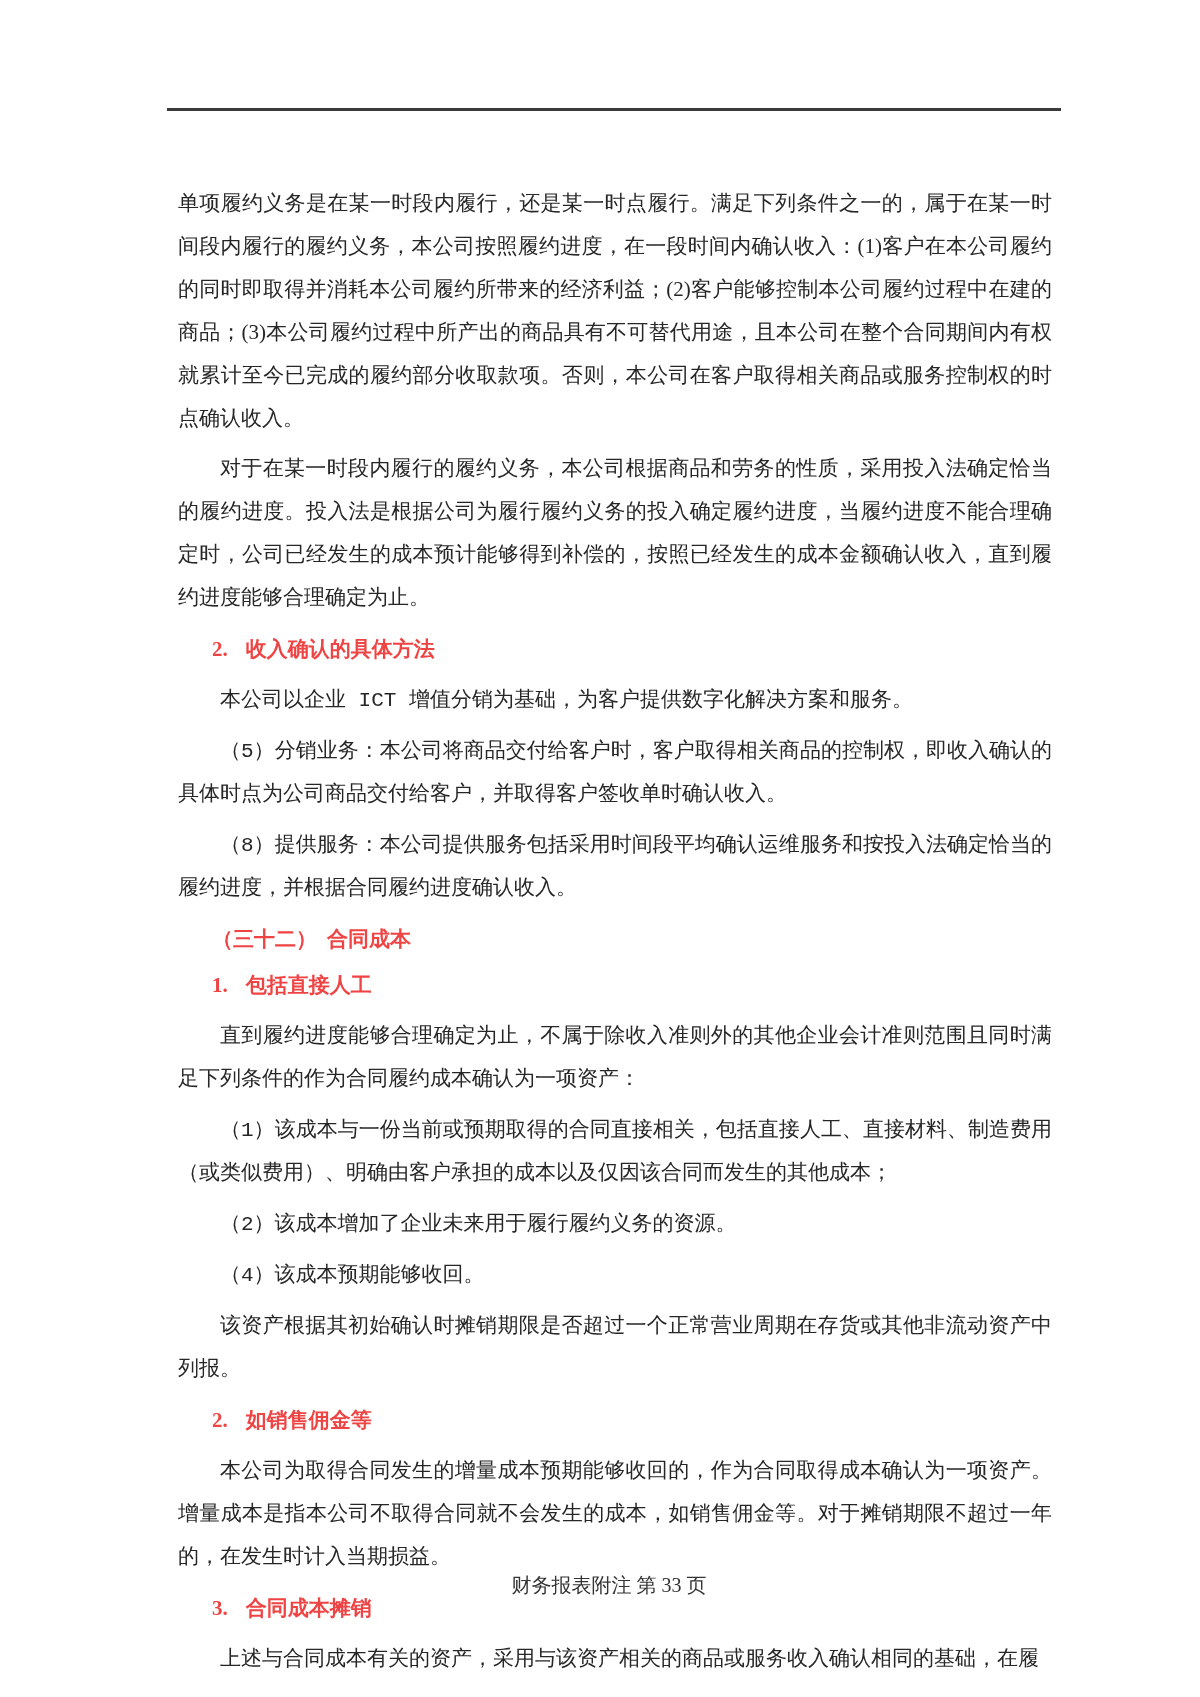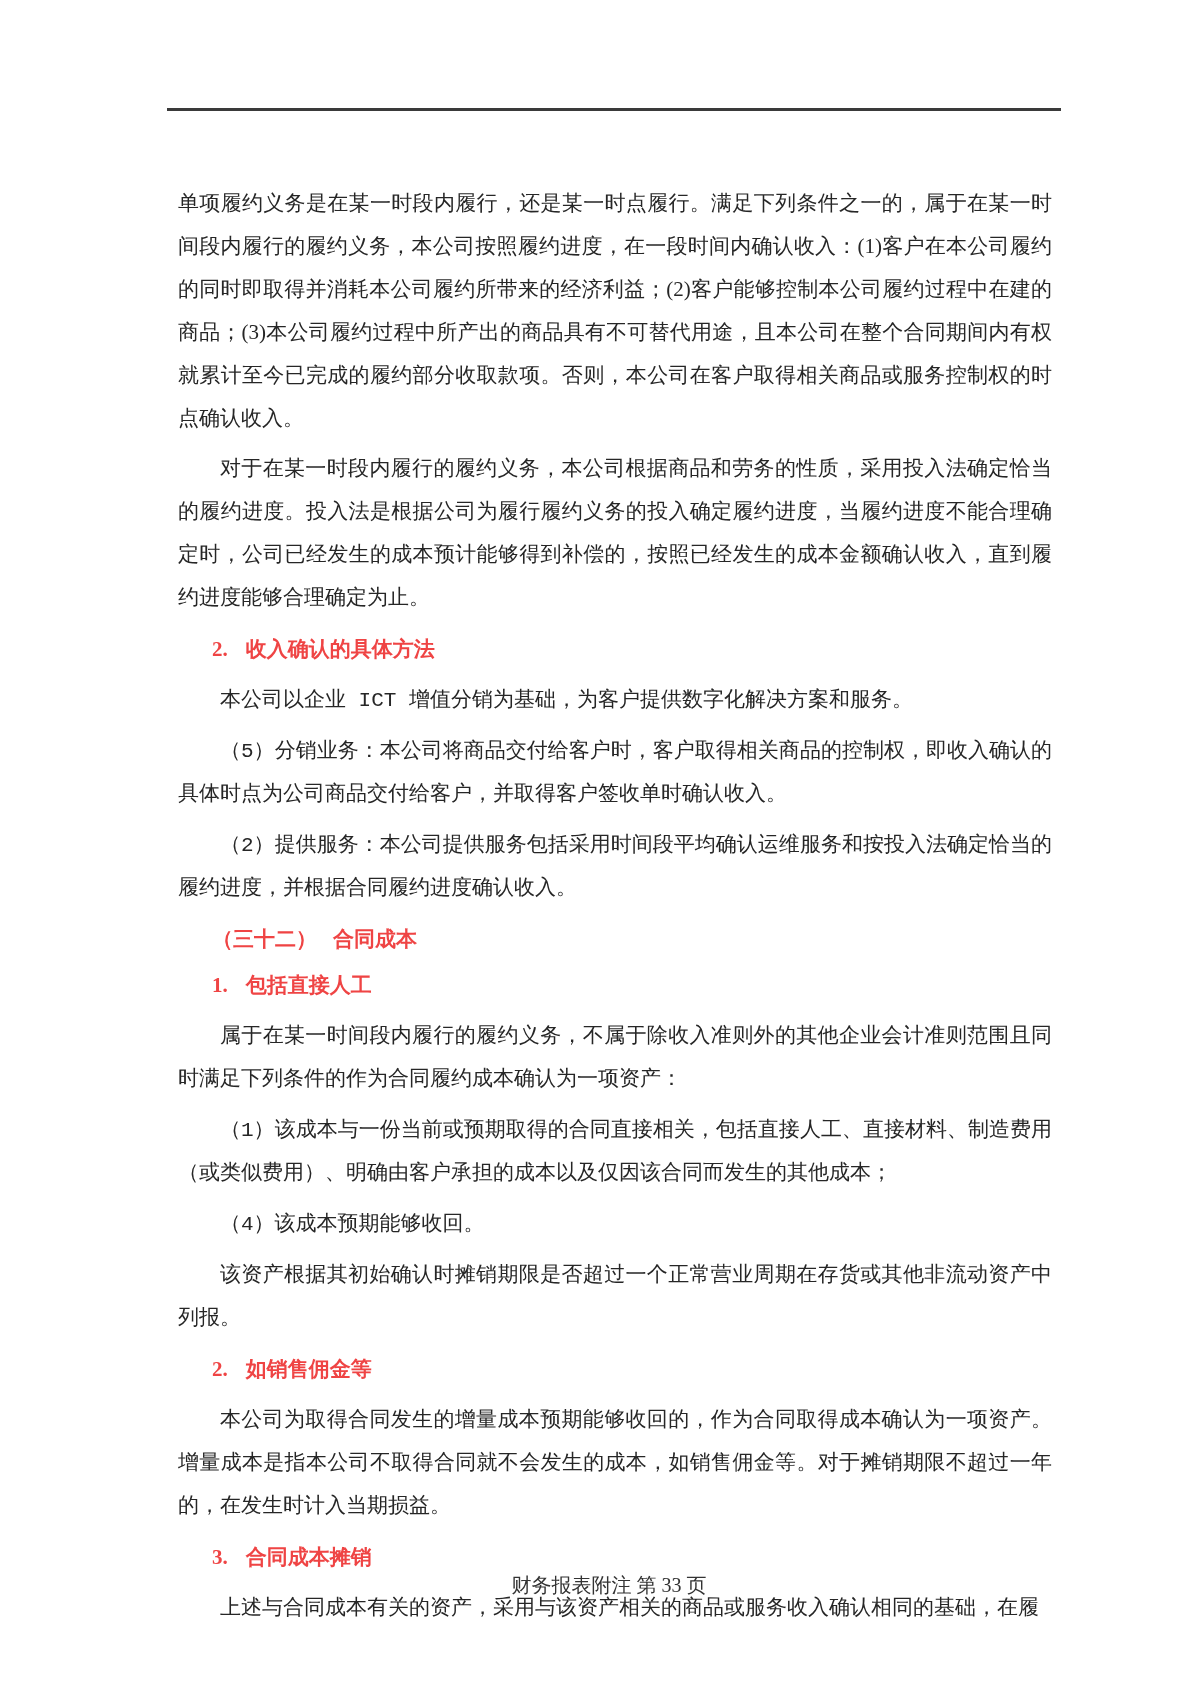--- a/index.html
+++ b/index.html
@@ -43,21 +43,21 @@
   .heading {
     font-weight: bold;
     color: #ef4444;
     text-indent: 2em;
     margin: 3px 0 !important;
   }
   .heading .h-num {
     margin-right: 18px;
   }
   .heading.wide-gap .h-num {
-    margin-right: 16px;
+    margin-right: 10px;
   }
   .page-footer {
     position: absolute;
     left: 9px;
     top: 1572px;
     width: 100%;
     text-align: center;
     font-size: 20px;
     color: #333333;
   }
@@ -76,34 +76,35 @@
     <p class="para indent">对于在某一时段内履行的履约义务，本公司根据商品和劳务的性质，采用投入法确定恰当的履约进度。投入法是根据公司为履行履约义务的投入确定履约进度，当履约进度不能合理确定时，公司已经发生的成本预计能够得到补偿的，按照已经发生的成本金额确认收入，直到履约进度能够合理确定为止。</p>
 
     <p class="heading">
       <span class="h-num">2.</span><span>收入确认的具体方法</span>
     </p>
 
     <p class="para indent">本公司以企业 ICT 增值分销为基础，为客户提供数字化解决方案和服务。</p>
 
     <p class="para indent">（5）分销业务：本公司将商品交付给客户时，客户取得相关商品的控制权，即收入确认的具体时点为公司商品交付给客户，并取得客户签收单时确认收入。</p>
 
-    <p class="para indent">（2）提供服务：本公司提供服务包括采用时间段平均确认运维服务和按投入法确定恰当的履约进度，并根据合同履约进度确认收入。</p>
+    <p class="para indent">（8）提供服务：本公司提供服务包括采用时间段平均确认运维服务和按投入法确定恰当的履约进度，并根据合同履约进度确认收入。</p>
 
     <p class="heading wide-gap">
       <span class="h-num">（三十二）</span><span>合同成本</span>
     </p>
 
     <p class="heading">
       <span class="h-num">1.</span><span>包括直接人工</span>
     </p>
 
-    <p class="para indent">属于在某一时间段内履行的履约义务，不属于除收入准则外的其他企业会计准则范围且同时满足下列条件的作为合同履约成本确认为一项资产：</p>
+    <p class="para indent">直到履约进度能够合理确定为止，不属于除收入准则外的其他企业会计准则范围且同时满足下列条件的作为合同履约成本确认为一项资产：</p>
 
     <p class="para indent">（1）该成本与一份当前或预期取得的合同直接相关，包括直接人工、直接材料、制造费用（或类似费用）、明确由客户承担的成本以及仅因该合同而发生的其他成本；</p>
 
+    <p class="para indent">（2）该成本增加了企业未来用于履行履约义务的资源。</p>
 
     <p class="para indent">（4）该成本预期能够收回。</p>
 
     <p class="para indent">该资产根据其初始确认时摊销期限是否超过一个正常营业周期在存货或其他非流动资产中列报。</p>
 
     <p class="heading">
       <span class="h-num">2.</span><span>如销售佣金等</span>
     </p>
 
     <p class="para indent">本公司为取得合同发生的增量成本预期能够收回的，作为合同取得成本确认为一项资产。增量成本是指本公司不取得合同就不会发生的成本，如销售佣金等。对于摊销期限不超过一年的，在发生时计入当期损益。</p>

